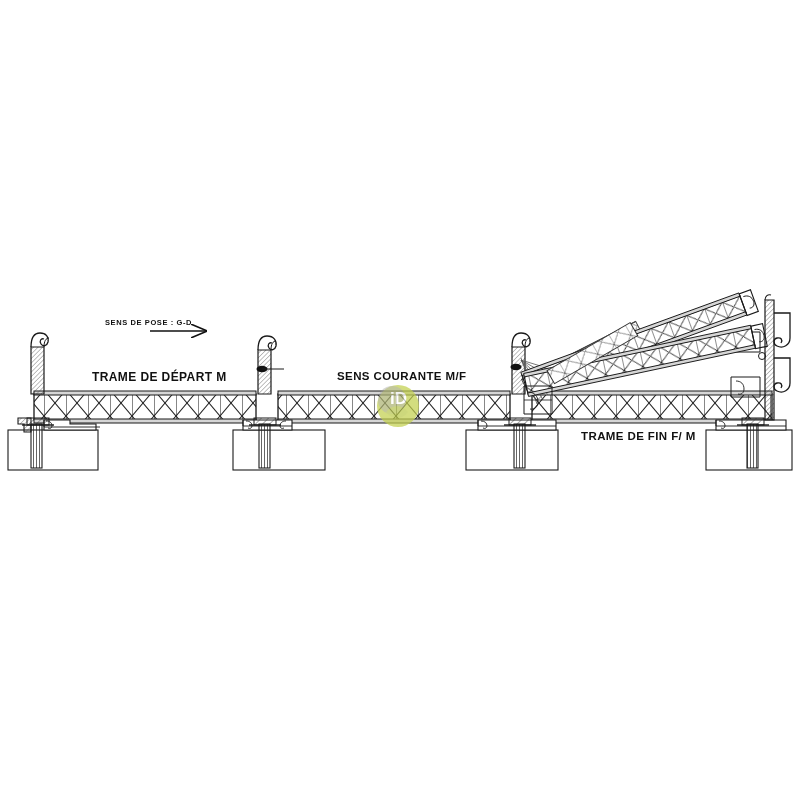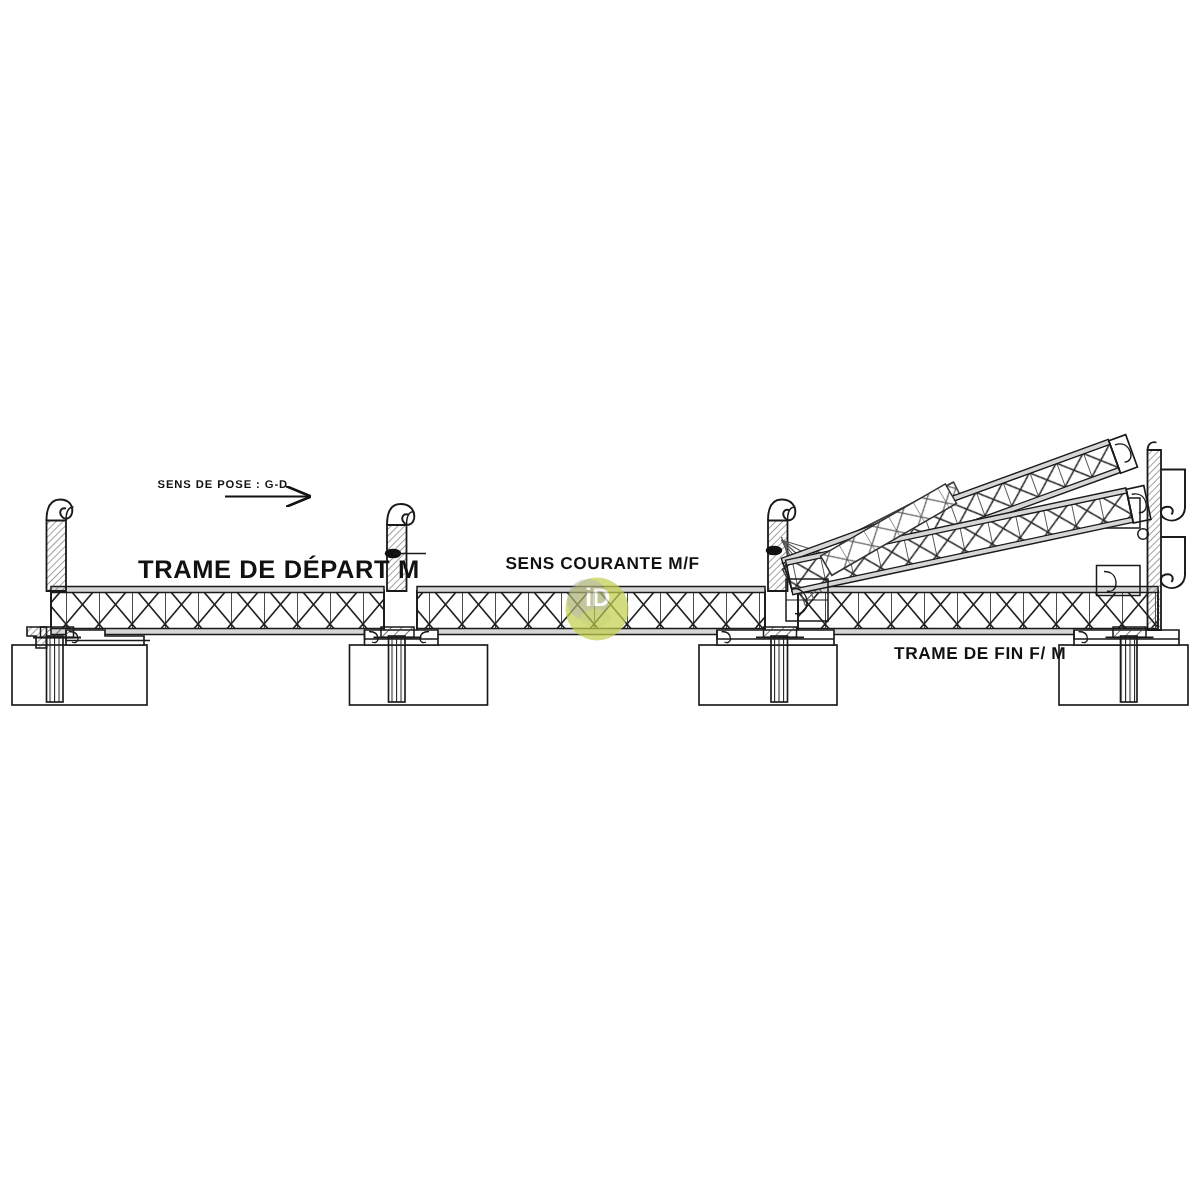--- a/index.html
+++ b/index.html
@@ -26,32 +26,31 @@
     position: absolute;
     font-family: "Liberation Sans", sans-serif;
     font-weight: bold;
     color: #111111;
     white-space: nowrap;
     letter-spacing: 0.4px;
   }
   #label-depart {
     left: 92px;
     top: 370px;
-    font-size: 17px;
+    font-size: 12px;
   }
   #label-courante {
     left: 337px;
     top: 370px;
     font-size: 11.5px;
   }
   #label-fin {
     left: 581px;
     top: 430px;
     font-size: 11.5px;
-    margin-left: 15px;
   }
   #label-sens {
     left: 105px;
     top: 318px;
     font-size: 7.5px;
     letter-spacing: 0.6px;
   }
 </style>
 </head>
 <body>

